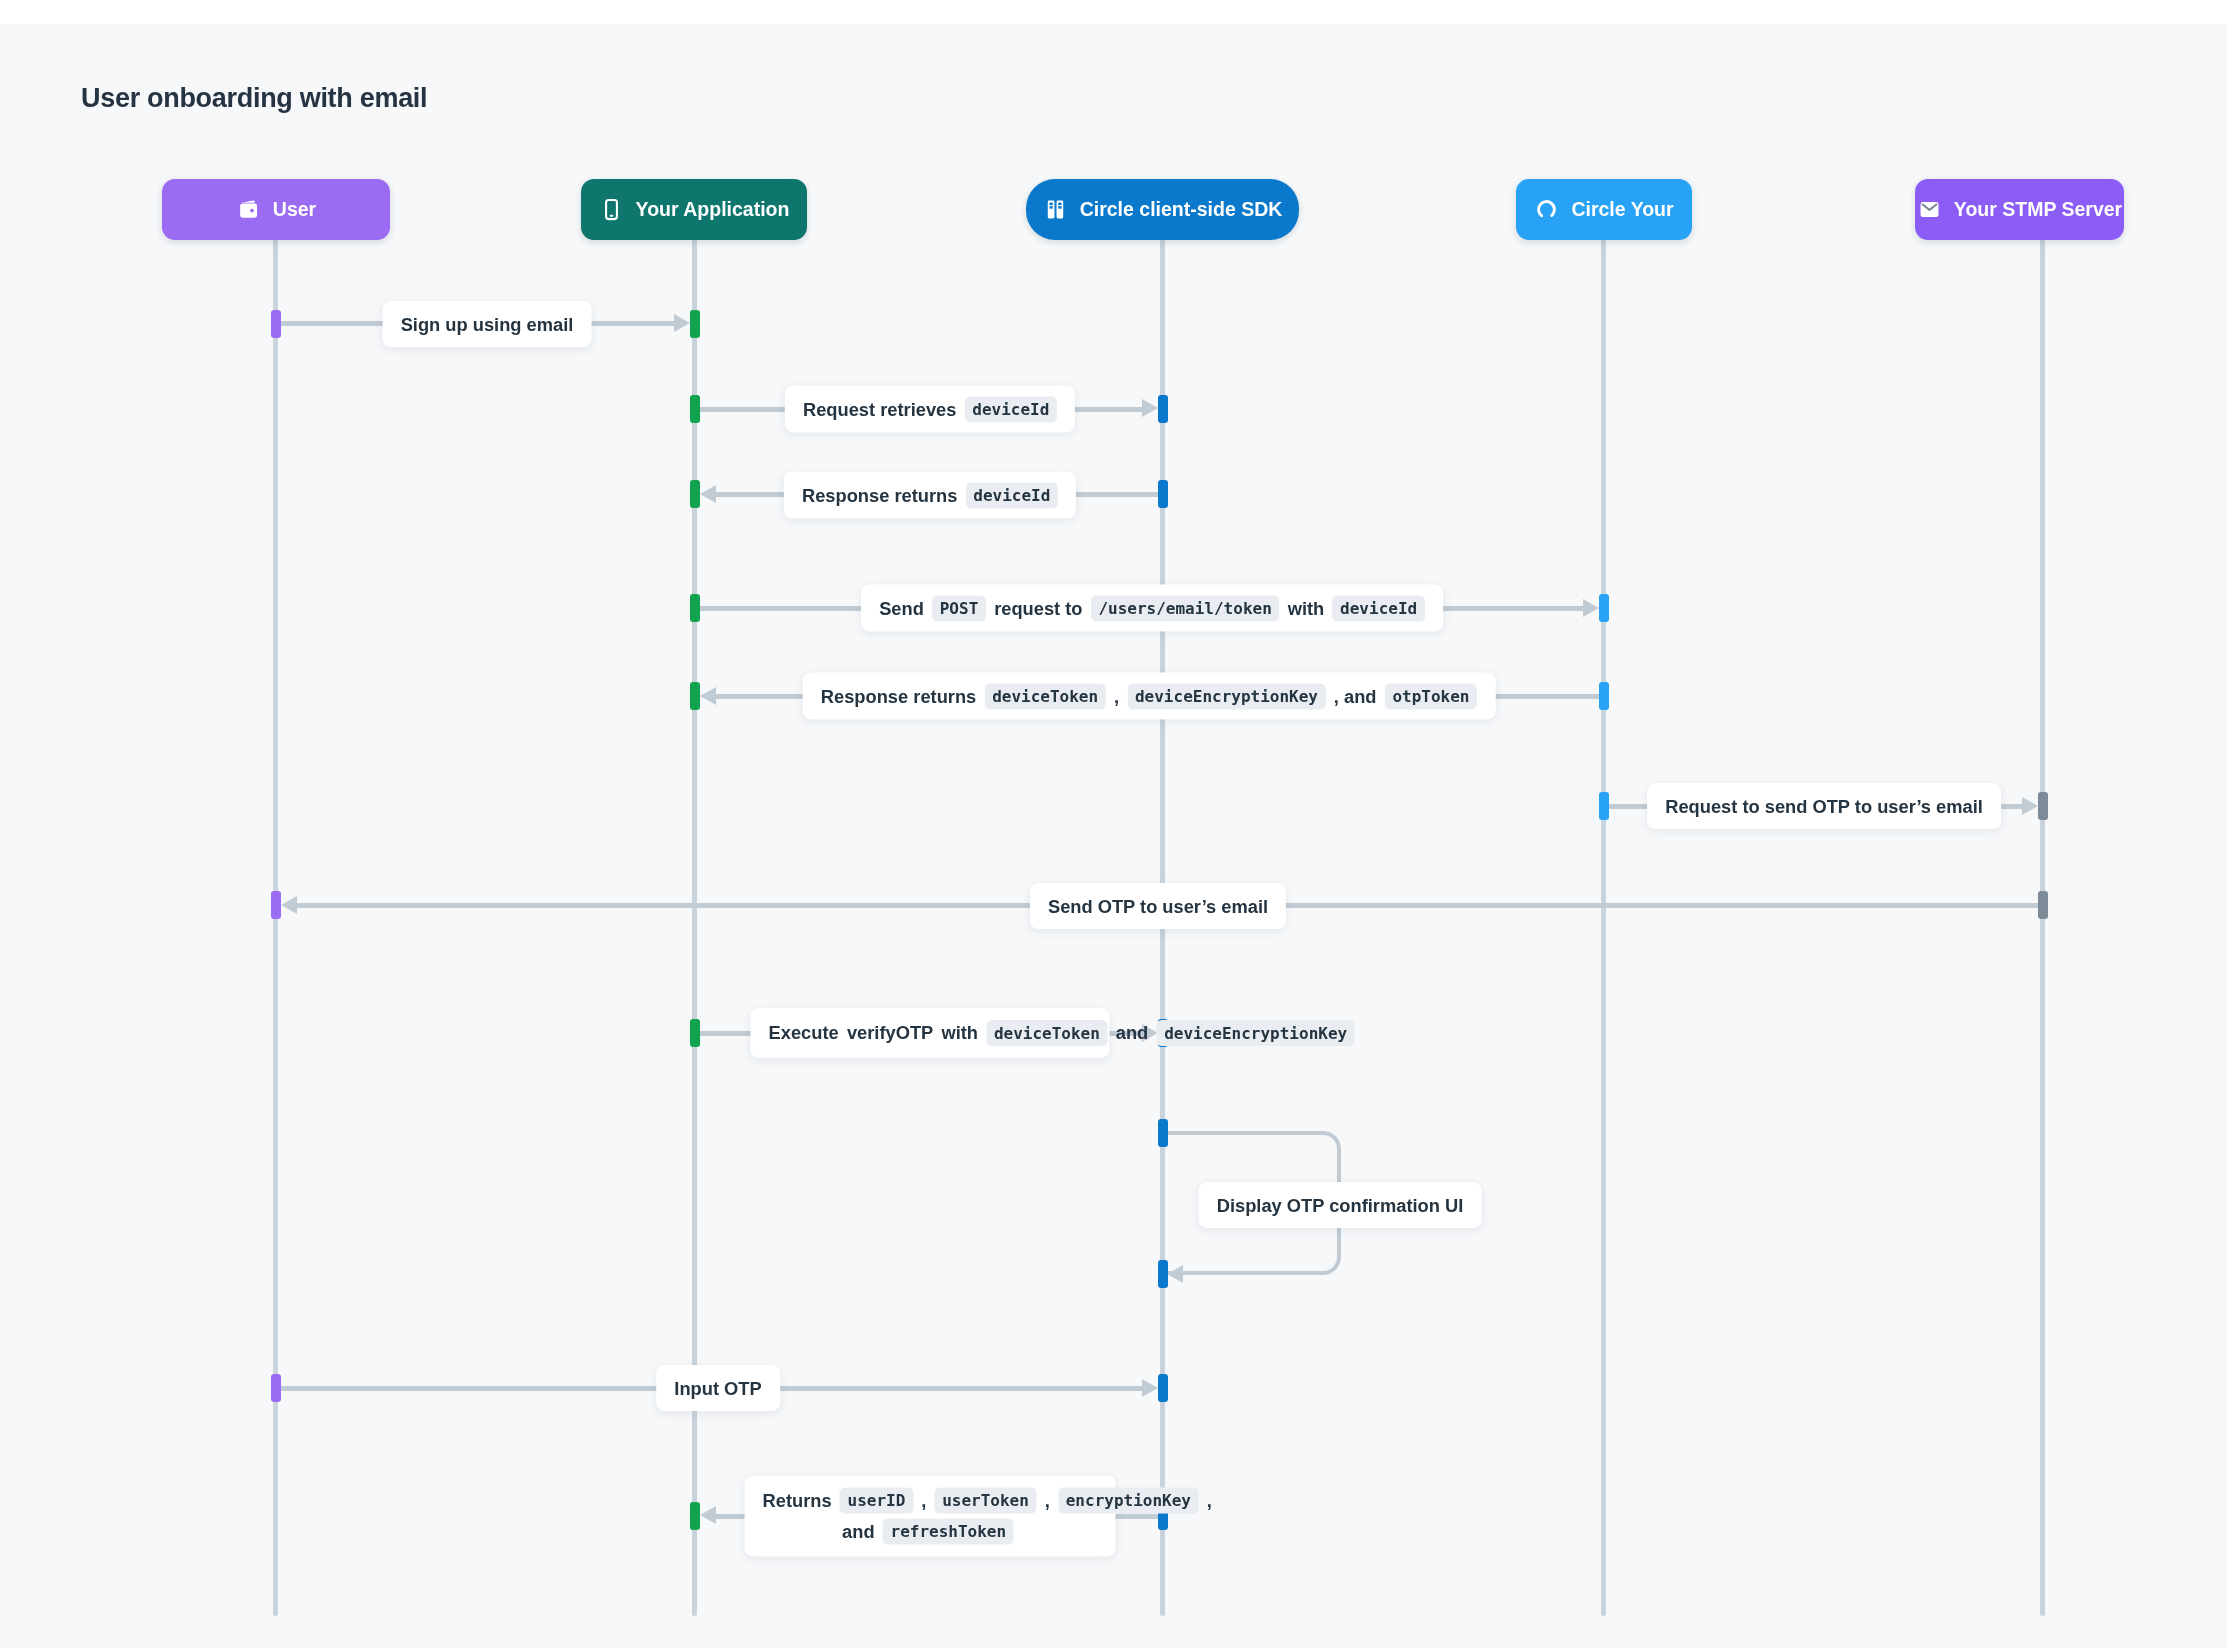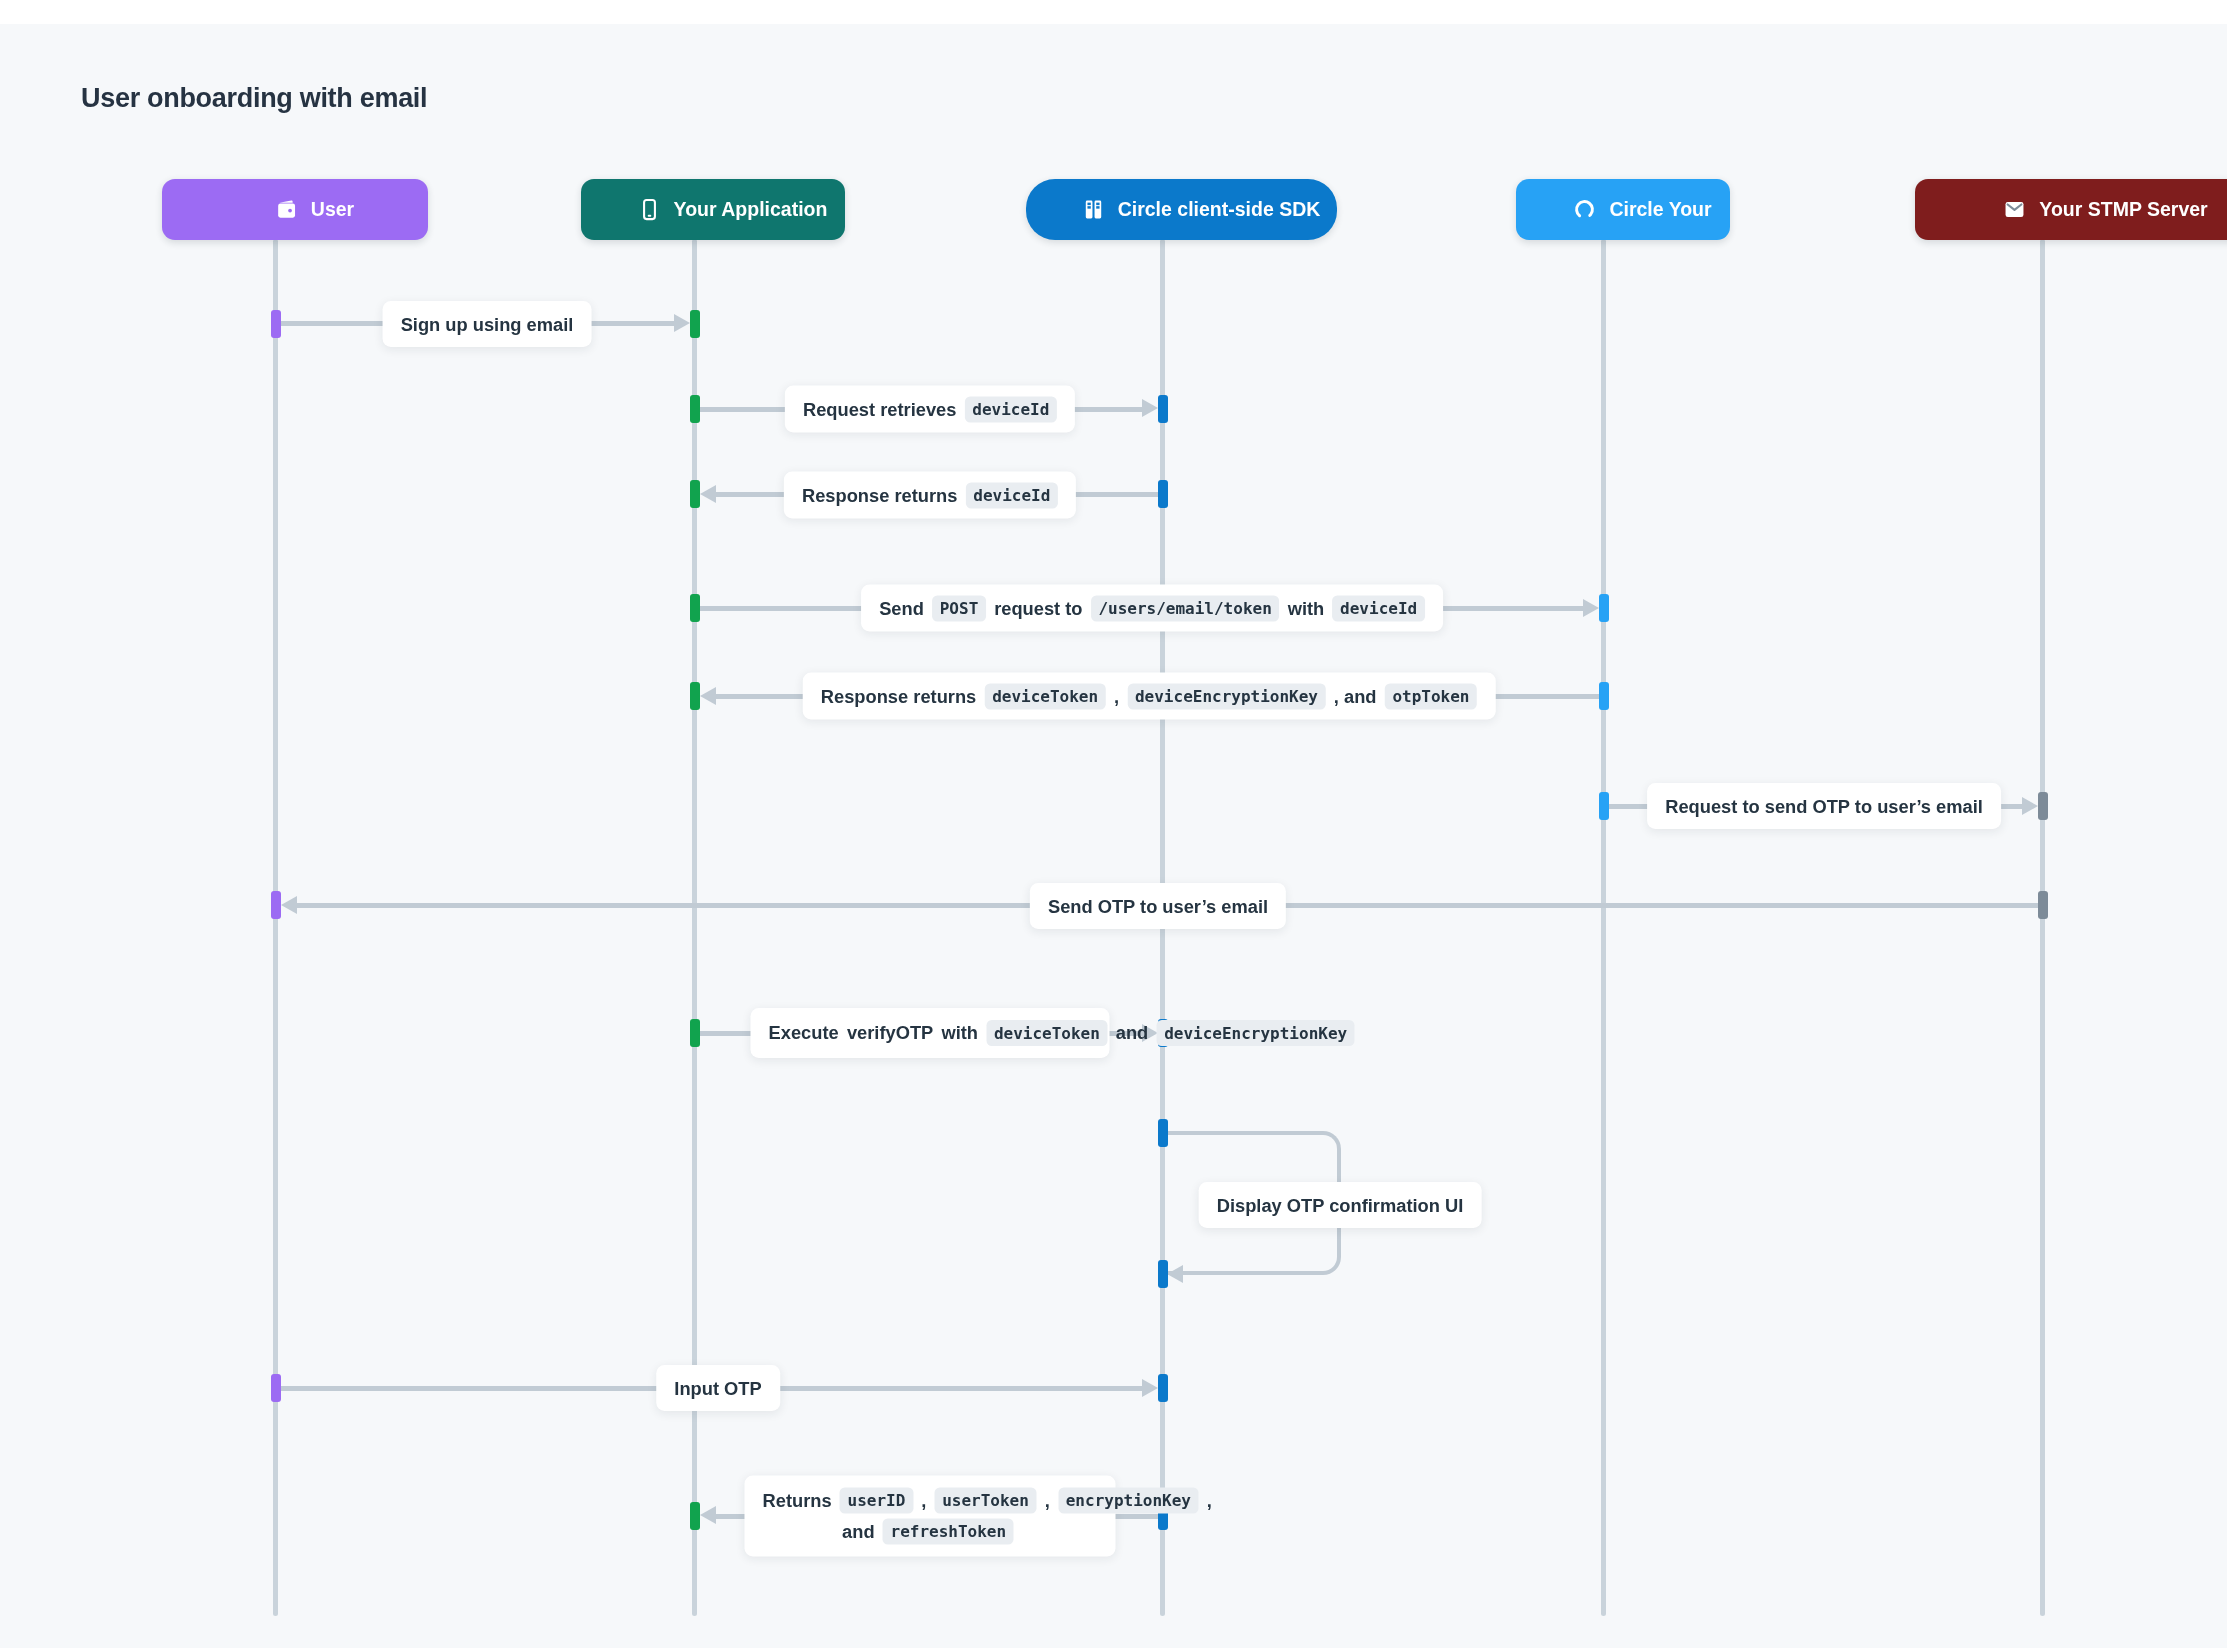--- a/index.html
+++ b/index.html
@@ -12,21 +12,21 @@
     margin-top:24px;
   }
   .title{
     position:absolute;left:81px;top:59px;margin:0;
     font-size:27px;font-weight:700;color:#263342;letter-spacing:-0.3px;
   }
   .actor{
     position:absolute;top:155px;height:61px;border-radius:13px;
     display:flex;align-items:center;justify-content:center;gap:12px;
     color:#fff;font-size:19.5px;font-weight:700;
-    box-shadow:0 2.4px 7px rgba(25,39,52,0.14);z-index:3;padding-left:38px;
+    box-shadow:0 2.4px 7px rgba(25,39,52,0.14);z-index:3;
   }
   .actor .icon{display:flex;align-items:center;}
   .actor svg{width:25px;height:25px;display:block;}
   .lifeline{
     position:absolute;top:215px;width:5.3px;height:1377px;border-radius:3px;
     background:var(--lifeline,#C9D3DB);
   }
   .act{position:absolute;width:9.5px;height:28px;border-radius:3px;z-index:2;}
   .line{position:absolute;height:4.7px;background:var(--arrow,#C1CBD4);z-index:1;}
   .head{position:absolute;width:0;height:0;border-top:9.5px solid transparent;border-bottom:9.5px solid transparent;z-index:1;}
@@ -101,21 +101,21 @@
 
   <div class="actor" style="left: 1516px; width: 176px; background: rgb(39, 162, 245);">
     <span class="icon">
       <svg viewBox="0 0 24 24">
           <circle cx="12" cy="12" r="7.6" fill="none" stroke="#fff" stroke-width="2.8" stroke-linecap="round" stroke-dasharray="37 10.7" transform="rotate(128 12 12)"></circle>
         </svg>
     </span>
     <span>Circle Your</span>
   </div>
 
-  <div class="actor" style="left: 1915px; width: 304px; background: #7f1d1d;">
+  <div class="actor" style="left: 1915px; width: 209px; background: #8b5cf6;">
     <span class="icon">
       <svg viewBox="0 0 24 24">
           <rect x="3.4" y="4.8" width="17.2" height="14.4" rx="2.2" fill="#fff"></rect>
           <path d="M5.4 7.2l6.6 5.2 6.6-5.2" fill="none" stroke="#7D8B98" stroke-width="2.1" stroke-linecap="round" stroke-linejoin="round"></path>
         </svg>
     </span>
     <span>Your STMP Server</span>
   </div>
 
   <div>

